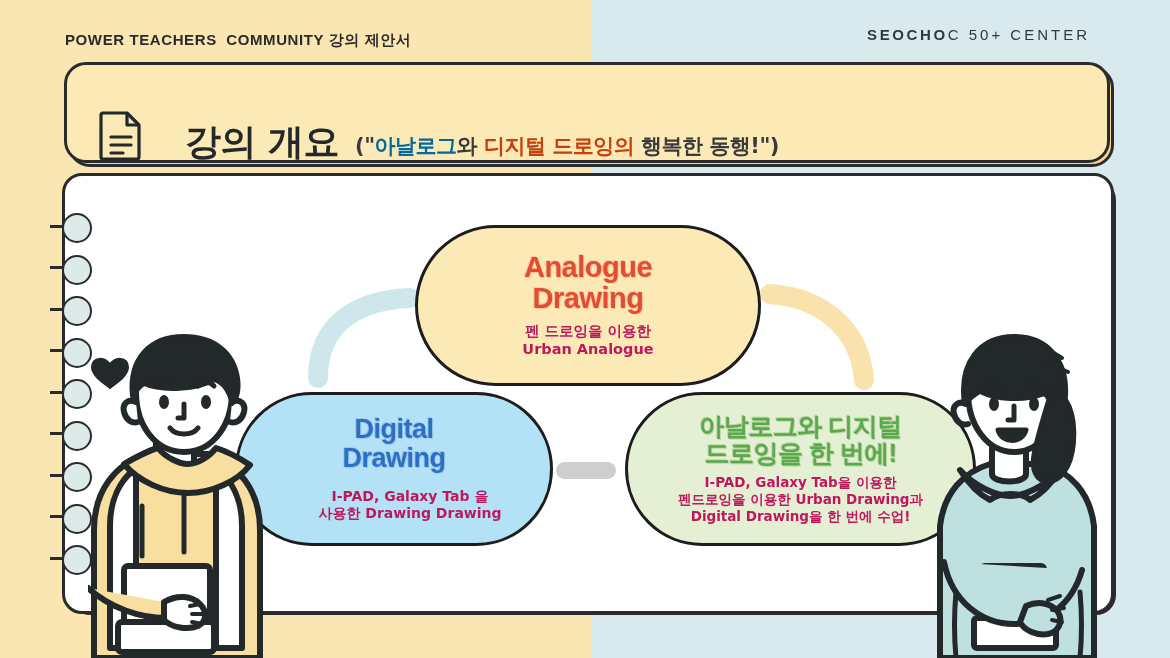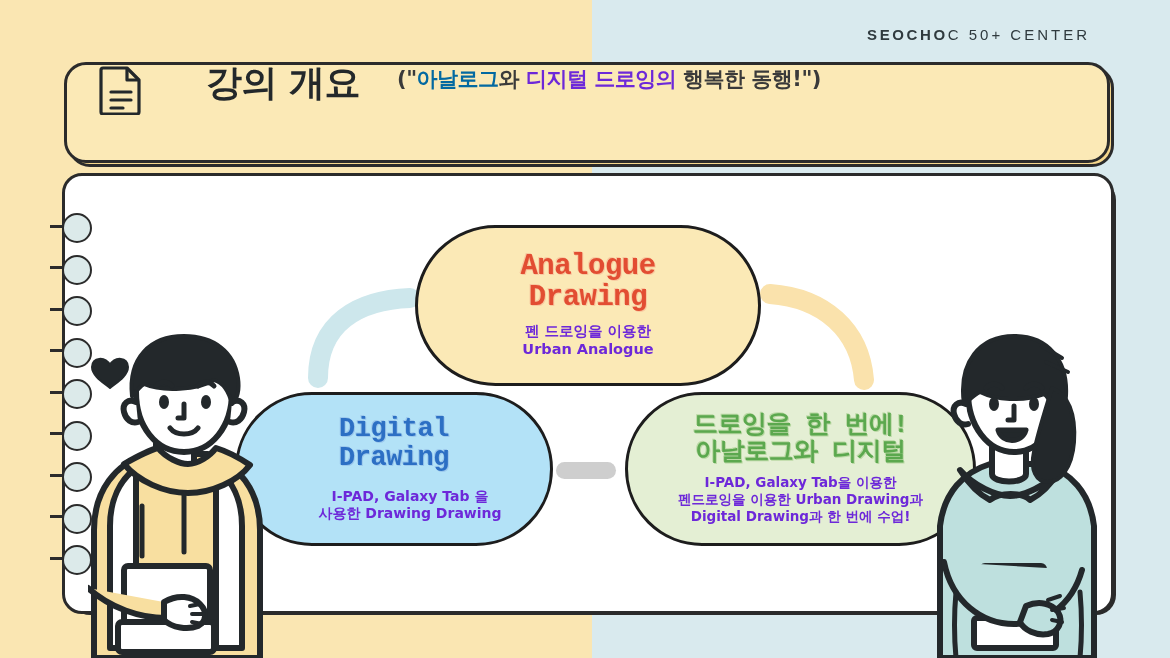--- a/index.html
+++ b/index.html
@@ -32,35 +32,35 @@
     position:absolute;left:72px;top:70px;width:1040px;height:95px;
     background:#2b2b2b;border-radius:22px;
   }
   .hdr-shadow2{
     position:absolute;left:68px;top:66px;width:1040px;height:95px;
     background:#F6D78C;border:3px solid #2b2b2b;border-radius:22px;
   }
   .hdr{
     position:absolute;left:64px;top:62px;width:1040px;height:95px;
     background:#FBE9B6;border:3px solid #2b2b2b;border-radius:22px;
-    display:flex;align-items:flex-start;gap:21px;
+    display:flex;align-items:flex-end;
   }
   .doc-icon{margin-left:32px;width:44px;height:50px;flex:0 0 auto;}
   .hdr-title{
     margin-left:42px;font-size:36px;font-weight:800;color:#23282b;
     letter-spacing:-.5px;line-height:1;
     font-family:"DejaVu Sans","Liberation Sans",sans-serif;
   }
   .hdr-sub{
     margin-left:16px;font-size:21px;font-weight:800;color:#3a3a3a;
     letter-spacing:-.5px;white-space:pre;
     font-family:"DejaVu Sans","Liberation Sans",sans-serif;
   }
   .hdr-sub .red{color:#0369a1;}
-  .hdr-sub .grn{color:#6d28d9;}
+  .hdr-sub .grn{color:#c2410c;}
 
   
   .panel-shadow{
     position:absolute;left:70px;top:180px;width:1046px;height:435px;
     background:#2b2b2b;border-radius:20px;
   }
   .panel{
     position:absolute;left:62px;top:173px;width:1046px;height:435px;
     background:#FFFFFF;border:3px solid #2b2b2b;border-radius:20px;
     overflow:visible;
@@ -71,26 +71,26 @@
     background:#DCEAEA;border:2.5px solid #2b2b2b;z-index:6;}
   .ring-line{position:absolute;height:3px;background:#2b2b2b;z-index:5;}
 
   
   .card{
     position:absolute;border:3px solid #1d1d1d;border-radius:90px;
     display:flex;flex-direction:column;align-items:center;justify-content:center;
     text-align:center;z-index:4;
   }
   .card-title{
-    font-family:Liberation Mono, monospace;
+    font-family:Liberation Sans, sans-serif;
     font-weight:800;line-height:1.05;letter-spacing:-.5px;text-align:center;
   }
   .card-body{
     font-family:"DejaVu Sans","Liberation Sans",sans-serif;
-    color:#6d28d9;line-height:1.25;font-weight:600;
+    color:#be185d;line-height:1.25;font-weight:600;
   }
 
   .card-analogue{left:415px;top:225px;width:340px;height:155px;background:#FBE9B6;}
   .card-analogue .card-title{font-size:29px;color:#E24D32;
     text-shadow:1px 1px 0 #F8C9A0,-1px -1px 0 #F8C9A0;margin-bottom:9px;}
   .card-analogue .card-body{font-size:14.5px;}
 
   .card-digital{left:235px;top:392px;width:312px;height:148px;background:#B3E2F7;}
   .card-digital .card-title{font-size:27px;color:#2C6FC4;
     text-shadow:1px 1px 0 #9CC8EC,-1px -1px 0 #9CC8EC;margin-bottom:16px;}
@@ -114,20 +114,21 @@
   .char-right{left:930px;top:330px;}
 </style>
 </head>
 <body>
 
 <div id="stage">
 
   <div class="bg-left"></div>
   <div class="bg-right"></div>
 
+  <div class="kicker">POWER TEACHERS  COMMUNITY 강의 제안서</div>
   <div class="brand"><b>SEOCHO</b><span>C 50+ CENTER</span></div>
 
   <div class="hdr-shadow"></div>
   <div class="hdr-shadow2"></div>
   <div class="hdr">
     <svg class="doc-icon" viewBox="0 0 44 50">
       <path d="M4 3 h24 l12 12 v32 a2 2 0 0 1 -2 2 h-34 a2 2 0 0 1 -2 -2 v-42 a2 2 0 0 1 2 -2 z" fill="none" stroke="#23282b" stroke-width="3.2" stroke-linejoin="round"></path>
       <path d="M28 3 v12 h12" fill="none" stroke="#23282b" stroke-width="3.2" stroke-linejoin="round"></path>
       <line x1="12" y1="27" x2="32" y2="27" stroke="#23282b" stroke-width="3.2" stroke-linecap="round"></line>
       <line x1="12" y1="35" x2="32" y2="35" stroke="#23282b" stroke-width="3.2" stroke-linecap="round"></line>
@@ -187,27 +188,27 @@
       <div>Drawing</div>
     </div>
     <div class="card-body">
       <div>I-PAD, Galaxy Tab 을</div>
       <div>사용한 Drawing Drawing</div>
     </div>
   </div>
 
   <div class="card card-both">
     <div class="card-title">
+      <div>아날로그와 디지털</div>
       <div>드로잉을 한 번에!</div>
-      <div>아날로그와 디지털</div>
     </div>
     <div class="card-body">
       <div>I-PAD, Galaxy Tab을 이용한</div>
       <div>펜드로잉을 이용한 Urban Drawing과</div>
-      <div>Digital Drawing과 한 번에 수업!</div>
+      <div>Digital Drawing을 한 번에 수업!</div>
     </div>
   </div>
 
   <svg class="char char-left" width="215" height="328" viewBox="0 0 215 328">
     <g stroke="#23282b" stroke-width="6" stroke-linejoin="round" stroke-linecap="round" fill="none">
 
       <path d="M22 35 c-5 -9 -18 -8 -18 2 c0 9 12 16 18 21 c6 -5 18 -12 18 -21 c0 -10 -13 -11 -18 -2 z" fill="#23282b" stroke="#23282b" stroke-width="2"></path>
 
       <path d="M6 200 c0 -40 22 -66 52 -76 l62 0 c30 10 52 36 52 76 l0 128 -166 0 z" fill="#F8DFA0"></path>
 

